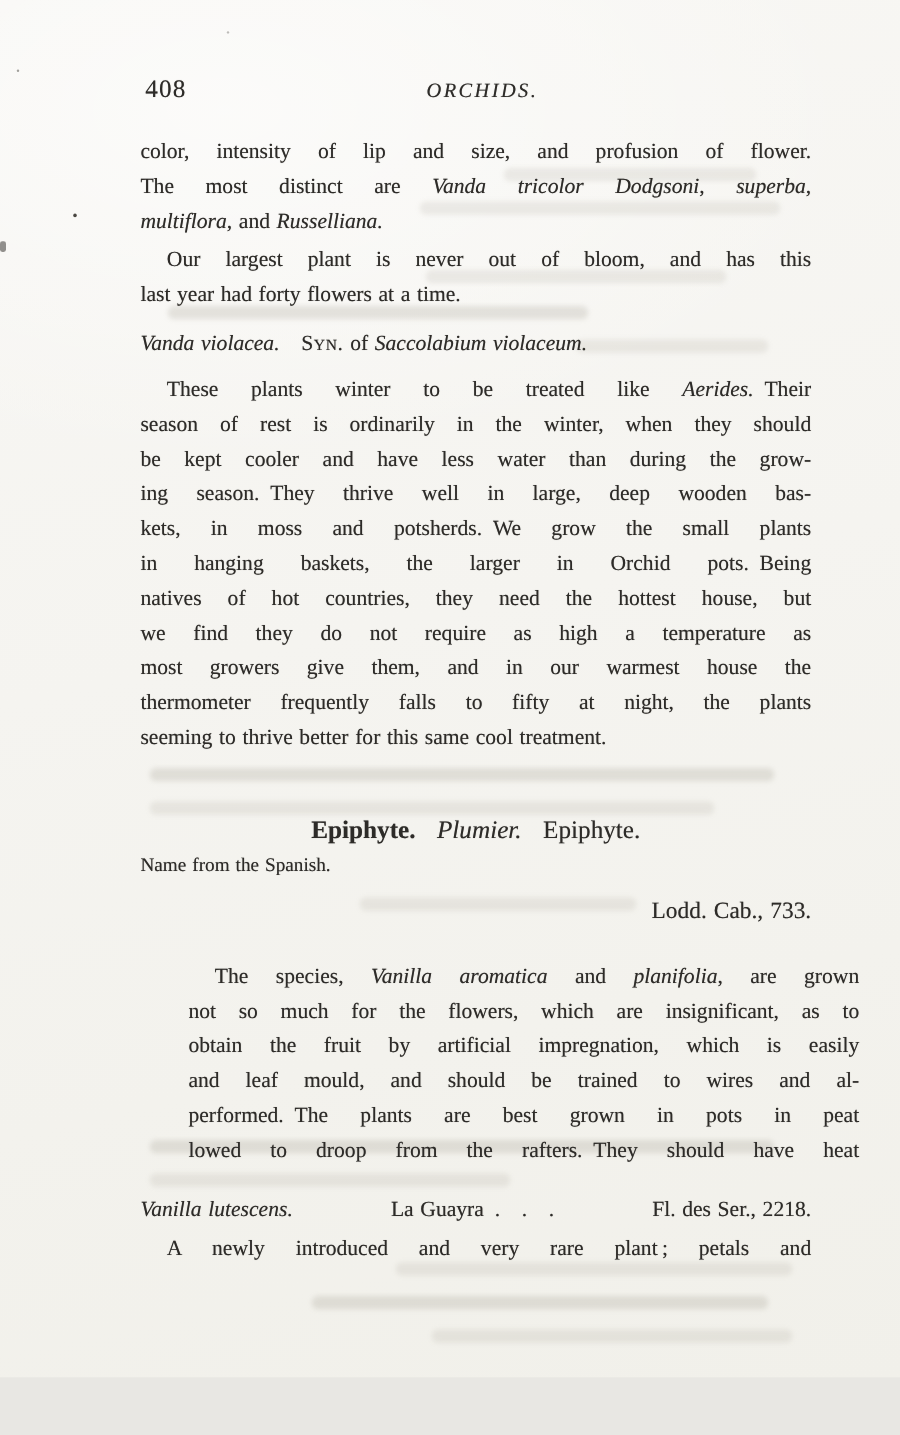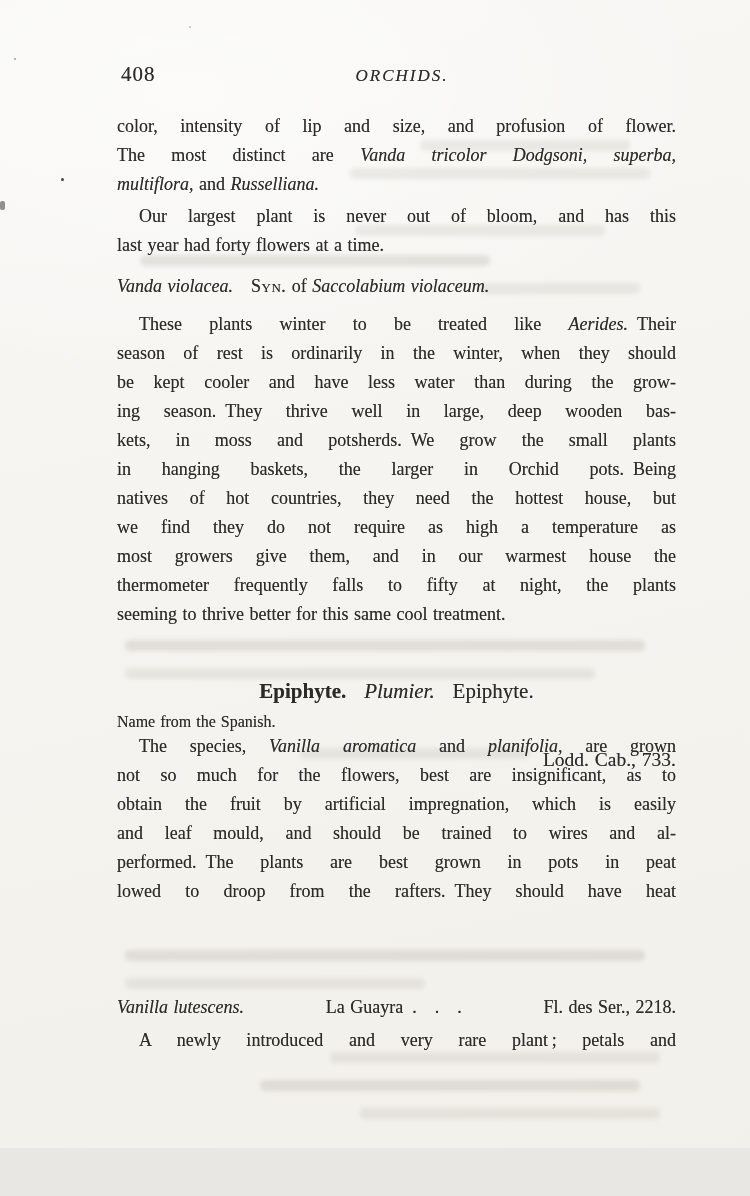--- a/index.html
+++ b/index.html
@@ -44,21 +44,21 @@
   #para1{top:112px;}
   #para2{top:202px;}
   #synline{top:272px;}
   #para3{top:310px;}
   #heading{top:676px;text-align:center;font-size:21px;line-height:30px;}
   .h-genus{font-weight:700;}
   .h-auth{font-style:italic;margin-left:0.85em;}
   .h-habit{margin-left:0.85em;}
   #subheading{top:712px;text-align:left;font-size:16px;line-height:20px;}
   #refline{top:747px;text-align:right;font-size:19.5px;line-height:26px;}
-  #para4{top:732px;}
+  #para4{top:799px;margin-left:40px;}
   #entry{top:993px;line-height:28px;display:flex;justify-content:space-between;align-items:baseline;}
   #para5{top:1026px;}
 </style>
 </head>
 <body>
 
 <div class="page">
 
   <div class="decor">
     <div class="smudge" style="left:420px;top:140px;width:210px;"></div>
@@ -117,21 +117,21 @@
     <div class="block" id="heading">
       <span class="h-genus">Epiphyte.</span><span class="h-auth">Plumier.</span><span class="h-habit">Epiphyte.</span>
     </div>
 
     <div class="block" id="subheading">Name from the Spanish.</div>
 
     <div class="block" id="refline">Lodd. Cab., 733.</div>
 
     <div class="block" id="para4">
         <div class="line just indent"><span>The species, </span><span class="it">Vanilla aromatica</span><span> and </span><span class="it">planifolia</span><span>, are grown</span></div>
-        <div class="line just"><span>not so much for the flowers, best are insignificant, as to</span></div>
+        <div class="line just"><span>not so much for the flowers, which are insignificant, as to</span></div>
         <div class="line just"><span>obtain the fruit by artificial impregnation, which is easily</span></div>
         <div class="line just"><span>and leaf mould, and should be trained to wires and al-</span></div>
         <div class="line just"><span>performed. The plants are best grown in pots in peat</span></div>
         <div class="line just"><span>lowed to droop from the rafters. They should have heat</span></div>
       </div>
 
     <div class="block" id="entry">
       <span class="it">Vanilla lutescens.</span>
       <span>La Guayra . . .</span>
       <span>Fl. des Ser., 2218.</span>

